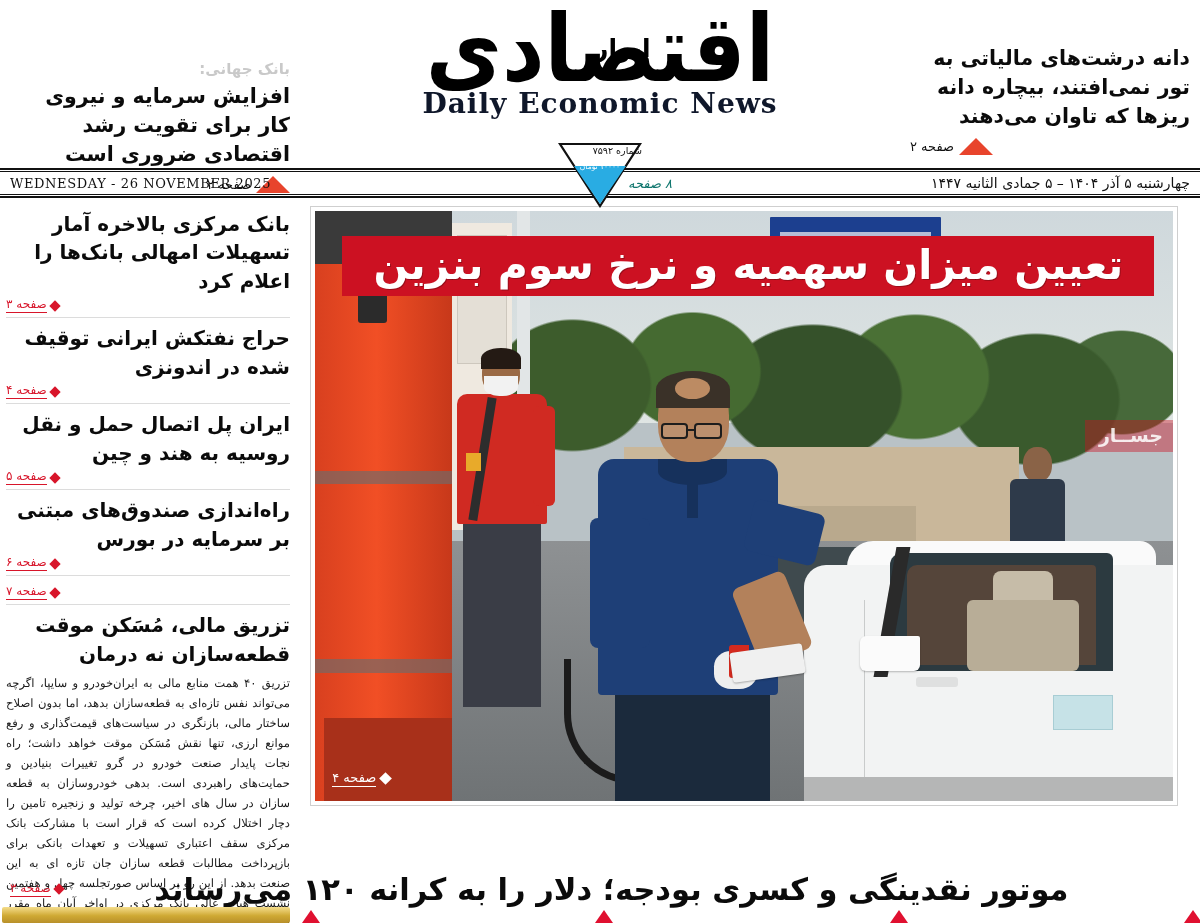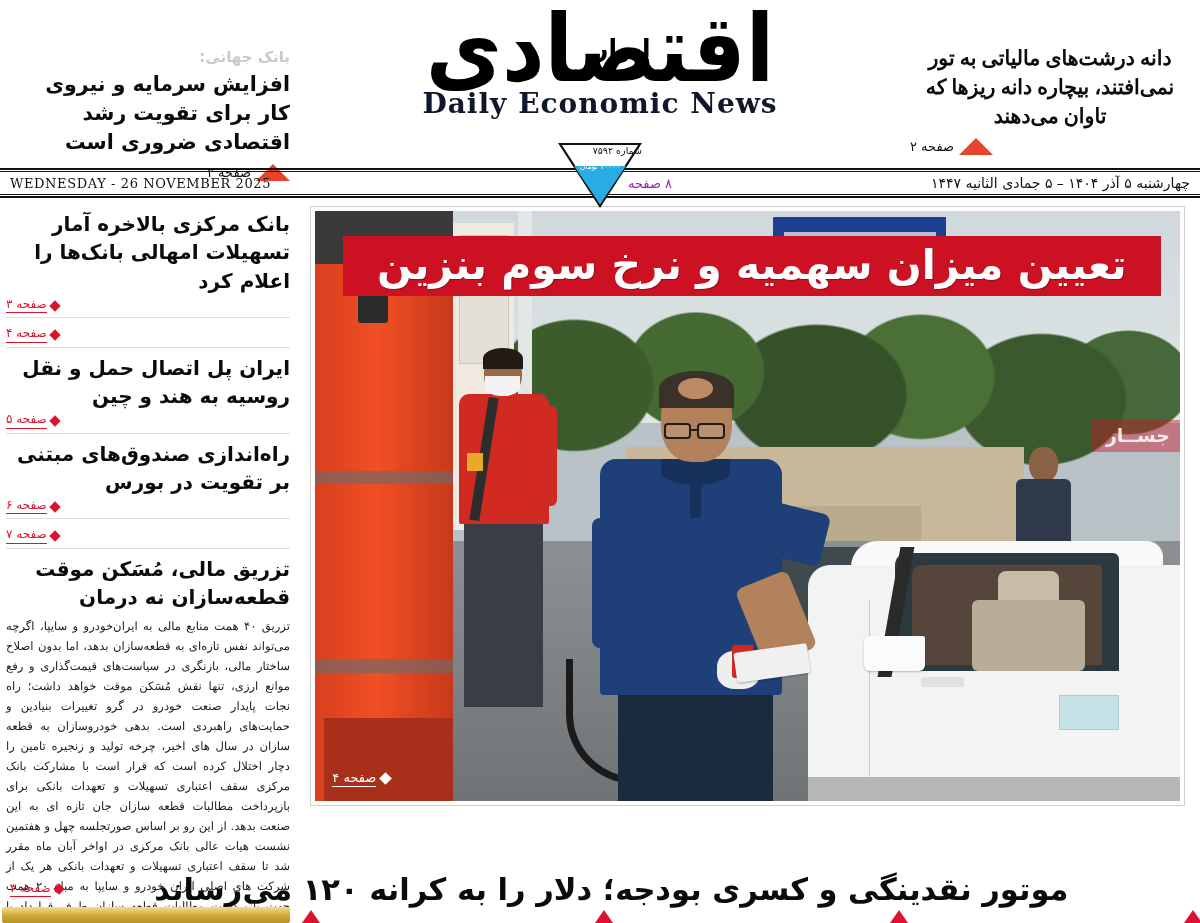--- a/index.html
+++ b/index.html
@@ -35,36 +35,36 @@
     text-align:center;
     position:relative;
     padding-top:2px;
   }
 
   .kicker{
     font-size:15px;
     font-weight:bold;
     color:#c9c9c9;
     line-height:1.2;
-    margin:4px 0 4px 0;
+    margin:16px 0 4px 0;
     text-align:right;
     direction:rtl;
   }
   .side-head{
     font-size:20.5px;
     font-weight:bold;
     color:#0b0b0b;
     line-height:1.42;
     direction:rtl;
     text-align:right;
     letter-spacing:-.2px;
   }
   .mh-side.left .kicker,
   .mh-side.left .side-head{text-align:right;}
-  .mh-side.right .side-head{text-align:center;font-family:Liberation Serif, serif;}
+  .mh-side.right .side-head{text-align:right;}
 
   .pagemark{
     display:flex;
     align-items:center;
     gap:5px;
     margin-top:7px;
     direction:rtl;
   }
   .mh-side.left .pagemark{justify-content:flex-start;}
   .mh-side.right .pagemark{justify-content:flex-end;}
@@ -148,23 +148,24 @@
   .date-fa{
     font-size:14px;color:#111;direction:rtl;
   }
   .pages-count{
     position:absolute;
     left:50%;
     margin-left:28px;
     top:50%;
     transform:translateY(-50%);
     font-size:13px;
-    color:#a21caf;
+    color:#0f766e;
     direction:rtl;
     white-space:nowrap;
+    font-style:italic;
   }
 
   
   .price-tri{
     position:absolute;
     left:50%;
     transform:translateX(-50%);
     top:-28px;
     width:84px;
     height:66px;
@@ -202,21 +203,21 @@
   }
   .sidebar{
     width:300px;
     box-sizing:border-box;
     padding:6px 10px 0 6px;
     direction:rtl;
   }
   .main-col{
     flex:1;
     box-sizing:border-box;
-    padding:8px 15px 0 10px;
+    padding:8px 22px 0 10px;
     position:relative;
   }
 
   
   .sb-item{
     padding:6px 0 4px 0;
     border-bottom:1px solid #dcdcdc;
     position:relative;
   }
   .sb-item:last-of-type{border-bottom:none;}
@@ -592,40 +593,41 @@
         <div class="sb-title">بانک مرکزی بالاخره آمار تسهیلات امهالی بانک‌ها را اعلام کرد</div>
         <div class="sb-page-row">
           <span class="sb-page">
             <span class="diamond"></span>
             <span class="pg-label">صفحه ۳</span>
           </span>
         </div>
       </div>
 
       <div class="sb-item">
+        <div class="sb-title">حراج نفتکش ایرانی توقیف شده در اندونزی</div>
         <div class="sb-page-row">
           <span class="sb-page">
             <span class="diamond"></span>
             <span class="pg-label">صفحه ۴</span>
           </span>
         </div>
       </div>
 
       <div class="sb-item">
         <div class="sb-title">ایران پل اتصال حمل و نقل روسیه به هند و چین</div>
         <div class="sb-page-row">
           <span class="sb-page">
             <span class="diamond"></span>
             <span class="pg-label">صفحه ۵</span>
           </span>
         </div>
       </div>
 
       <div class="sb-item">
-        <div class="sb-title">راه‌اندازی صندوق‌های مبتنی بر تقویت در بورس</div>
+        <div class="sb-title">راه‌اندازی صندوق‌های مبتنی بر سرمایه در بورس</div>
         <div class="sb-page-row">
           <span class="sb-page">
             <span class="diamond"></span>
             <span class="pg-label">صفحه ۶</span>
           </span>
         </div>
       </div>
 
       <div class="sb-item">
         <div class="sb-page-row">

